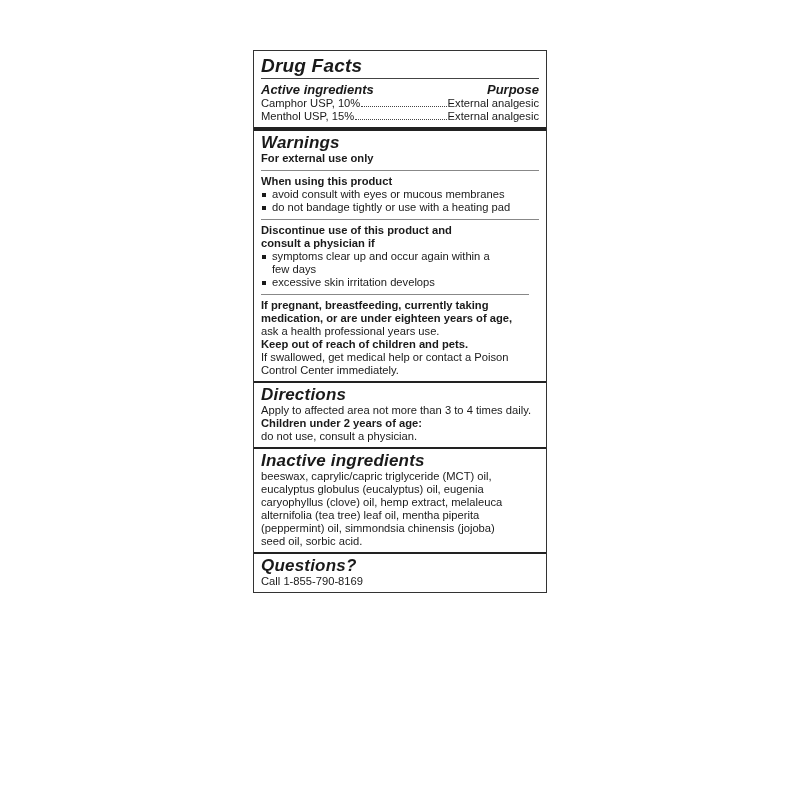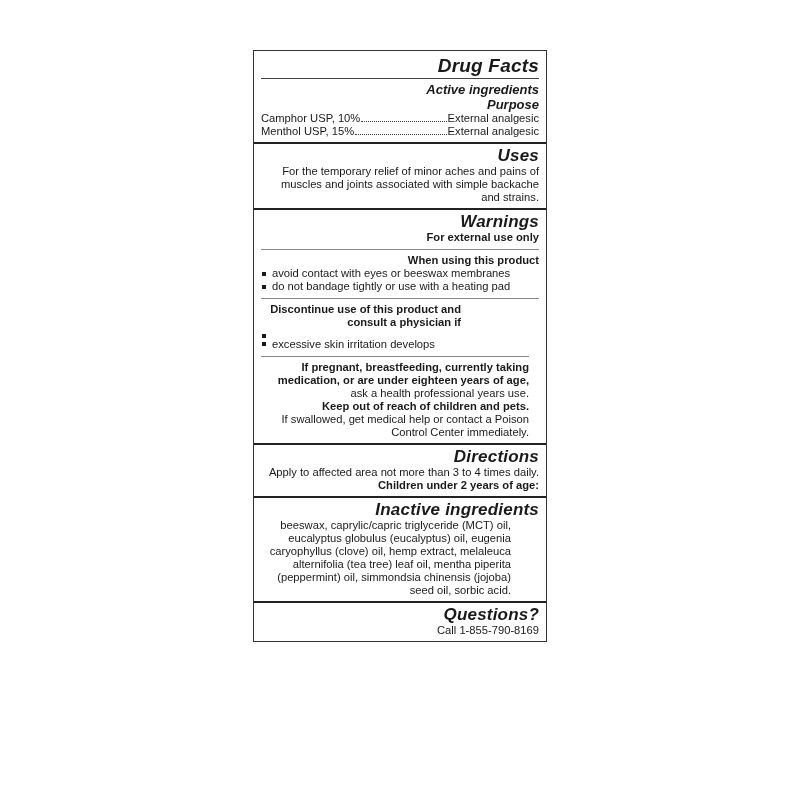--- a/index.html
+++ b/index.html
@@ -10,21 +10,20 @@
     height: 800px;
     font-family: "Liberation Sans", sans-serif;
     color: #1a1a1a;
     -webkit-font-smoothing: antialiased;
   }
   .page {
     width: 800px;
     height: 800px;
     background: #ffffff;
     overflow: hidden;
-    text-align: right;
   }
   .label {
     box-sizing: border-box;
     width: 294px;
     margin: 50px auto 0 auto;
     border: 1.5px solid #333333;
     background: #ffffff;
     padding: 0 7px;
     font-size: 11.2px;
     line-height: 13px;
@@ -54,21 +53,20 @@
   .b { font-weight: 700; }
   
   .ai-head {
     display: flex;
     justify-content: space-between;
     font-size: 13px;
     line-height: 15px;
     font-weight: 700;
     font-style: italic;
     padding-top: 1px;
-    flex-direction: column;
   }
   .ai-row { display: flex; align-items: baseline; }
   .ai-row .lead {
     flex: 1;
     border-bottom: 1.4px dotted #444444;
     margin: 0 1px 3px 1px;
     min-width: 10px;
   }
   
   .sub {
@@ -111,51 +109,48 @@
       </div>
       <div class="ai-row">
         <span>Menthol USP, 15%</span>
         <span class="lead"></span>
         <span>External analgesic</span>
       </div>
     </div>
 
     <div class="rule"></div>
 
-    <div class="sec">
-      <div class="h2">Uses</div>
-      <p>For the temporary relief of minor aches and pains of muscles and joints associated with simple backache and strains.</p>
-    </div>
 
     <div class="rule"></div>
 
     <div class="sec">
       <div class="h2">Warnings</div>
       <p class="b">For external use only</p>
 
 
       <div class="sub">
         <p class="b">When using this product</p>
         <ul class="bul">
           <li>
             <span class="marker"></span>
-            <span>avoid contact with eyes or beeswax membranes</span>
+            <span>avoid consult with eyes or mucous membranes</span>
           </li>
           <li>
             <span class="marker"></span>
             <span>do not bandage tightly or use with a heating pad</span>
           </li>
         </ul>
       </div>
 
       <div class="sub">
         <p class="b wrap200">Discontinue use of this product and consult a physician if</p>
         <ul class="bul">
           <li>
             <span class="marker"></span>
+            <span class="wrap230">symptoms clear up and occur again within a few days</span>
           </li>
           <li>
             <span class="marker"></span>
             <span>excessive skin irritation develops</span>
           </li>
         </ul>
       </div>
 
       <div class="sub wrap268">
         <p><strong>If pregnant, breastfeeding, currently taking medication, or are under eighteen years of age,</strong> <span>ask a health professional years use.</span></p>
@@ -163,20 +158,21 @@
         <p>If swallowed, get medical help or contact a Poison Control Center immediately.</p>
       </div>
     </div>
 
     <div class="rule"></div>
 
     <div class="sec">
       <div class="h2">Directions</div>
       <p>Apply to affected area not more than 3 to 4 times daily.</p>
       <p class="b">Children under 2 years of age:</p>
+      <p>do not use, consult a physician.</p>
     </div>
 
     <div class="rule"></div>
 
     <div class="sec">
       <div class="h2">Inactive ingredients</div>
       <p class="wrap250">beeswax, caprylic/capric triglyceride (MCT) oil, eucalyptus globulus (eucalyptus) oil, eugenia caryophyllus (clove) oil, hemp extract, melaleuca alternifolia (tea tree) leaf oil, mentha piperita (peppermint) oil, simmondsia chinensis (jojoba) seed oil, sorbic acid.</p>
     </div>
 
     <div class="rule"></div>

